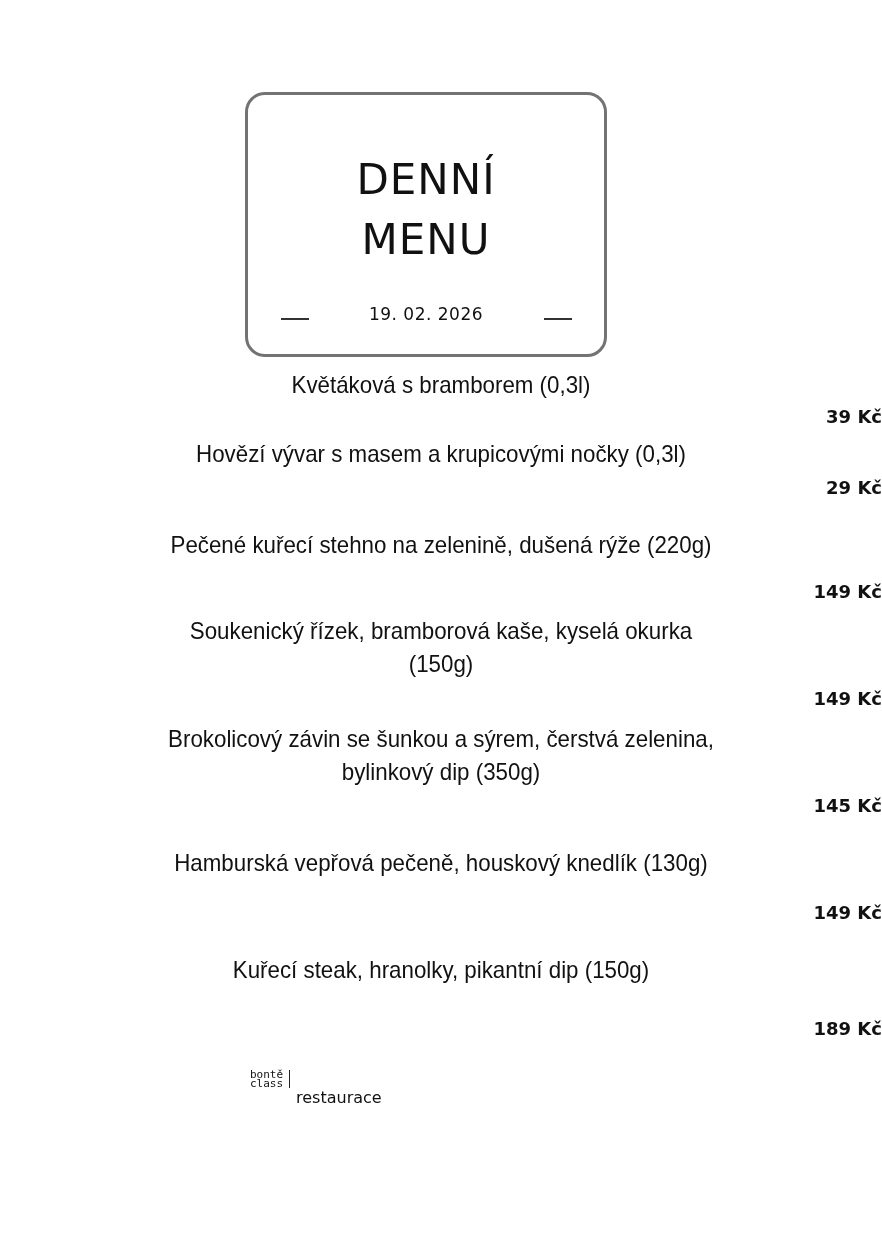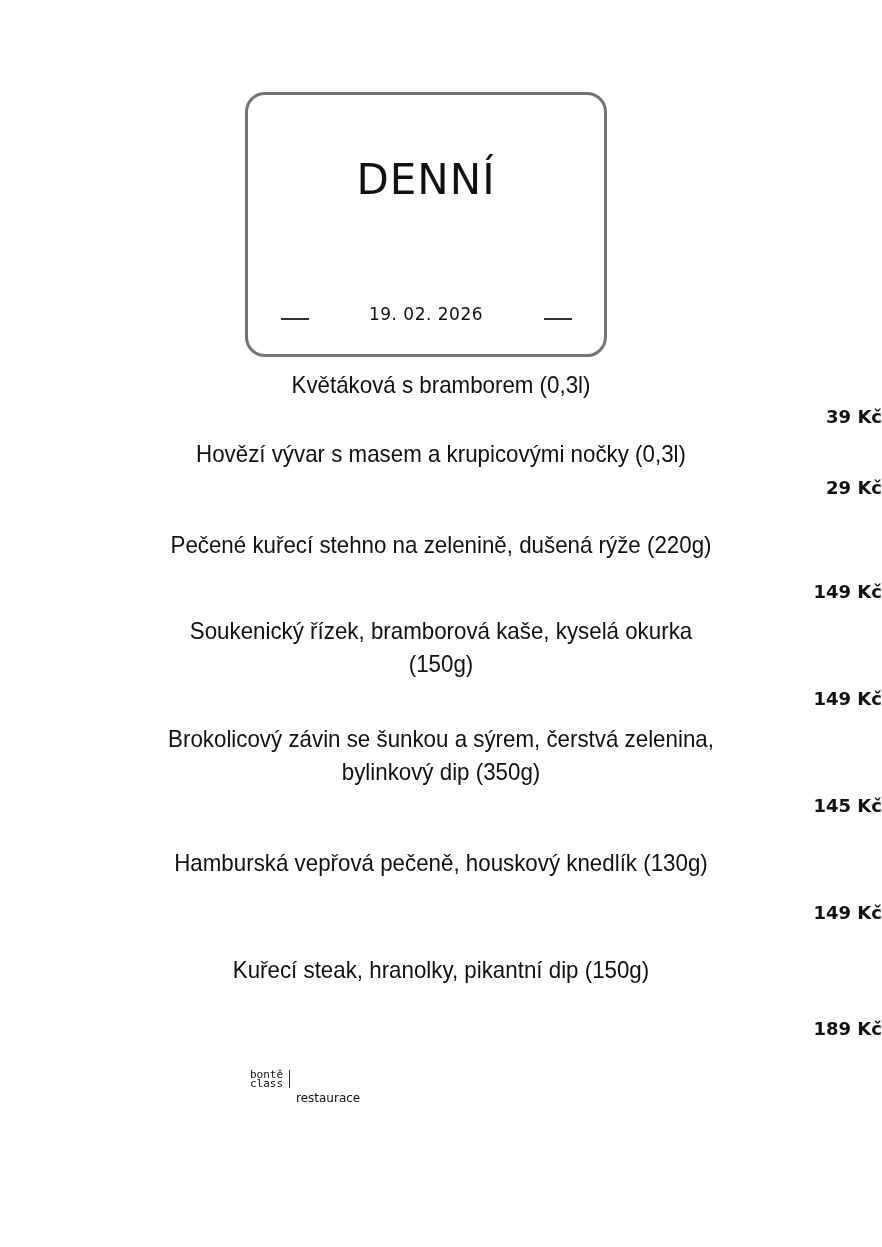--- a/index.html
+++ b/index.html
@@ -21,27 +21,28 @@
   .dish { font-family: "Liberation Sans", sans-serif; font-size: 24px; color: #111;
           transform: scaleX(0.93); transform-origin: center; }
   .price { font-family: "DejaVu Sans", sans-serif; font-weight: 700; font-size: 18px; color: #111; text-align: right; }
   .logo { position: absolute; left: 250px; top: 1058px; height: 50px; width: 360px; }
   .logo .small { position: absolute; left: 0; top: 12px; font-family: "DejaVu Sans Mono", monospace;
                  font-size: 11px; line-height: 9px; color: #111; }
   .logo .bar { position: absolute; left: 39px; top: 12px; width: 1px; height: 18px; background: #222; }
   .logo .brand { position: absolute; left: 45px; top: -2px; font-family: "DejaVu Sans", sans-serif;
                  font-size: 38px; font-weight: 400; color: #111; letter-spacing: 0.5px; line-height: 38px; }
   .logo .sub { position: absolute; left: 46px; top: 34px; font-family: "DejaVu Sans", sans-serif;
-               font-size: 12px; color: #111; line-height: 12px; }
+               font-size: 16px; color: #111; line-height: 12px; }
 </style>
 </head>
 <body>
 
 <div class="header-box">
   <div class="title l1">DENNÍ</div>
+  <div class="title l2">MENU</div>
   <div class="dash left"></div>
   <div class="date">19. 02. 2026</div>
   <div class="dash right"></div>
 </div>
 
 <div class="line dish" style="top:371px">Květáková s bramborem (0,3l)</div>
 <div class="line price" style="top:406px">39 Kč</div>
 
 <div class="line dish" style="top:440px">Hovězí vývar s masem a krupicovými nočky (0,3l)</div>
 <div class="line price" style="top:477px">29 Kč</div>

